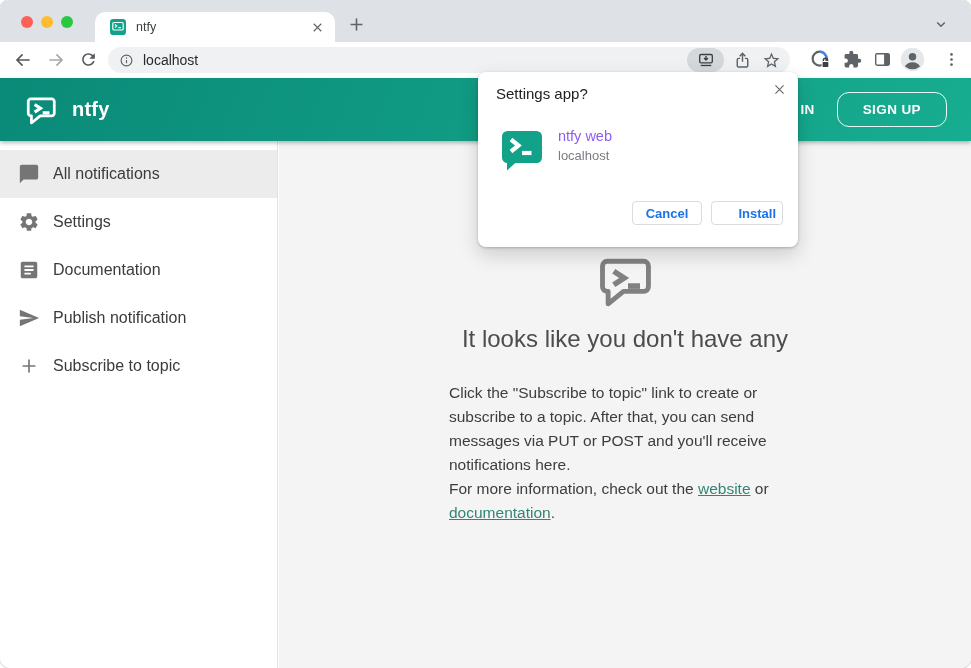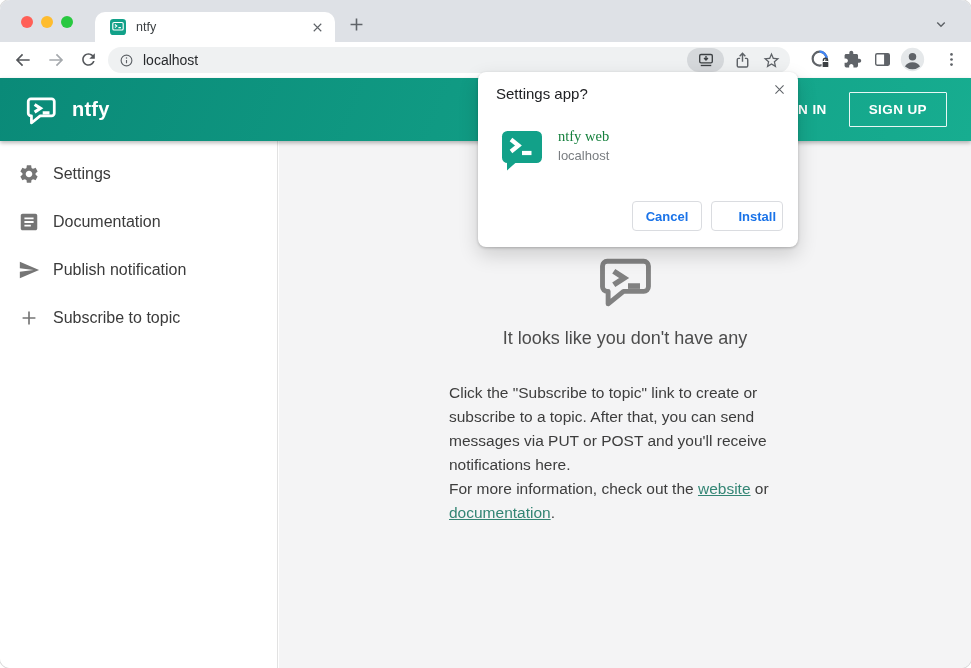--- a/index.html
+++ b/index.html
@@ -45,50 +45,50 @@
   .tb-kebab{ left:942px; top:50px; width:19px; height:19px; color:#5f6368; }
 
   
   .app-header{ position:absolute; top:78px; left:0; right:0; height:63px; z-index:2;
                background:linear-gradient(112deg, var(--brand-gradient-start,#0a8a78) 0%, var(--brand-gradient-end,#17ad90) 100%);
                box-shadow:0 2px 4px rgba(0,0,0,.28); display:flex; align-items:center; padding:0 24px; color:#fff; }
   .logo{ width:34px; height:34px; color:#fff; }
   .brand{ font-size:20px; font-weight:bold; margin-left:14px; letter-spacing:.2px; }
   .hspacer{ flex:1; }
   .signin-btn{ font-size:13.5px; font-weight:600; letter-spacing:.4px; padding:9px 14px; cursor:pointer; border-radius:4px; }
-  .signup-btn{ font-size:13.5px; font-weight:600; letter-spacing:.4px; padding:9px 19px; cursor:pointer;
-               border:1.5px solid rgba(255,255,255,.9); border-radius:1px; margin-left:8px; }
+  .signup-btn{ font-size:13.5px; font-weight:600; letter-spacing:.4px; padding:9px 25px; cursor:pointer;
+               border:1.5px solid rgba(255,255,255,.9); border-radius:12px; margin-left:8px; }
 
   
   .sidebar{ position:absolute; top:141px; left:0; bottom:0; width:278px; background:#fff;
             border-right:1px solid #e2e2e2; padding-top:9px; z-index:1; }
   .nav-item{ display:flex; align-items:center; height:48px; padding:0 16px 0 18px; cursor:pointer; }
   .nav-item.selected{ background:#ececec; }
   .nav-icon{ width:22px; height:22px; color:#757575; flex:none; }
   .nav-label{ font-size:16px; color:#3b3b3b; margin-left:13px; }
 
   
   .main{ position:absolute; top:141px; left:279px; right:0; bottom:0; background:#f4f4f5;
          display:flex; flex-direction:column; align-items:center; padding-top:110px; }
   .empty-icon{ width:60px; height:60px; color:#818181; }
-  .empty-heading{ margin-top:12px; font-size:18px; line-height:31px; color:#4c4c4c; text-align:center; }
+  .empty-heading{ margin-top:12px; font-size:24px; line-height:31px; color:#4c4c4c; text-align:center; }
   .empty-body{ width:352px; font-size:15.5px; line-height:24px; color:#3d3d3d; text-align:left; }
   .empty-body.first{ margin-top:27px; }
   .empty-body.second{ }
   .teal-link{ color:var(--link-teal,#338574); text-decoration:underline; cursor:pointer; }
 
   
   .dialog{ position:absolute; left:478px; top:72px; width:320px; height:175px; background:#fff; z-index:5;
            border-radius:8px; box-shadow:0 1px 3px rgba(0,0,0,.22), 0 8px 20px rgba(0,0,0,.16); }
   .dlg-title{ position:absolute; left:18px; top:13px; font-size:15px; color:#202124; }
   .dlg-close{ position:absolute; right:11px; top:10px; width:15px; height:15px; color:#5f6368; cursor:pointer; }
   .dlg-appicon{ position:absolute; left:22px; top:58px; width:44px; height:42px; }
-  .dlg-appname{ position:absolute; left:80px; top:56px; font-size:14.5px; color:#15803d;font-family:Liberation Serif, serif; }
+  .dlg-appname{ position:absolute; left:80px; top:56px; font-size:14.5px; color:#8b5cf6; }
   .dlg-origin{ position:absolute; left:80px; top:76px; font-size:13px; color:#797d81; }
-  .dlg-btn{ position:absolute; top:129px; height:30px; border:1px solid #dadce0; border-radius:4px; background:#fff;
+  .dlg-btn{ position:absolute; top:129px; height:24px; border:1px solid #dadce0; border-radius:4px; background:#fff;
             color:var(--chrome-blue,#1a73e8); font-family:inherit; font-size:13px; font-weight:600; cursor:pointer; }
   .dlg-cancel{ left:154px; width:70px; }
   .dlg-install{ left:233px; width:72px;text-align:right; }
 </style>
 </head>
 <body>
 
 <div class="window">
 
   <div class="tabstrip">
@@ -215,20 +215,28 @@
           <path d="M17.6 18.7 h6.4" stroke="currentColor" stroke-width="3"></path>
         </svg>
     </span>
     <span class="brand">ntfy</span>
     <span class="hspacer"></span>
     <span class="signin-btn">SIGN IN</span>
     <span class="signup-btn">SIGN UP</span>
   </div>
 
   <div class="sidebar">
+    <div class="nav-item selected">
+      <span class="icon nav-icon">
+        <svg viewBox="0 0 24 24">
+            <path d="M20 2 H4 a2 2 0 0 0 -2 2 v18 l4 -4 h14 a2 2 0 0 0 2 -2 V4 a2 2 0 0 0 -2 -2 z" fill="currentColor"></path>
+          </svg>
+      </span>
+      <span class="nav-label">All notifications</span>
+    </div>
     <div class="nav-item">
       <span class="icon nav-icon">
         <svg viewBox="0 0 24 24">
             <path d="M19.14 12.94c.04-.3.06-.61.06-.94 0-.32-.02-.64-.07-.94l2.03-1.58c.18-.14.23-.41.12-.61l-1.92-3.32c-.12-.22-.37-.29-.59-.22l-2.39.96c-.5-.38-1.03-.7-1.62-.94l-.36-2.54c-.04-.24-.24-.41-.48-.41h-3.84c-.24 0-.43.17-.47.41l-.36 2.54c-.59.24-1.13.57-1.62.94l-2.39-.96c-.22-.08-.47 0-.59.22L2.74 8.87c-.12.21-.08.47.12.61l2.03 1.58c-.05.3-.09.63-.09.94s.02.64.07.94l-2.03 1.58c-.18.14-.23.41-.12.61l1.92 3.32c.12.22.37.29.59.22l2.39-.96c.5.38 1.03.7 1.62.94l.36 2.54c.05.24.24.41.48.41h3.84c.24 0 .44-.17.47-.41l.36-2.54c.59-.24 1.13-.56 1.62-.94l2.39.96c.22.08.47 0 .59-.22l1.92-3.32c.12-.22.07-.47-.12-.61l-2.01-1.58zM12 15.6c-1.98 0-3.6-1.62-3.6-3.6s1.62-3.6 3.6-3.6 3.6 1.62 3.6 3.6-1.62 3.6-3.6 3.6z" fill="currentColor"></path>
           </svg>
       </span>
       <span class="nav-label">Settings</span>
     </div>
     <div class="nav-item">
       <span class="icon nav-icon">

